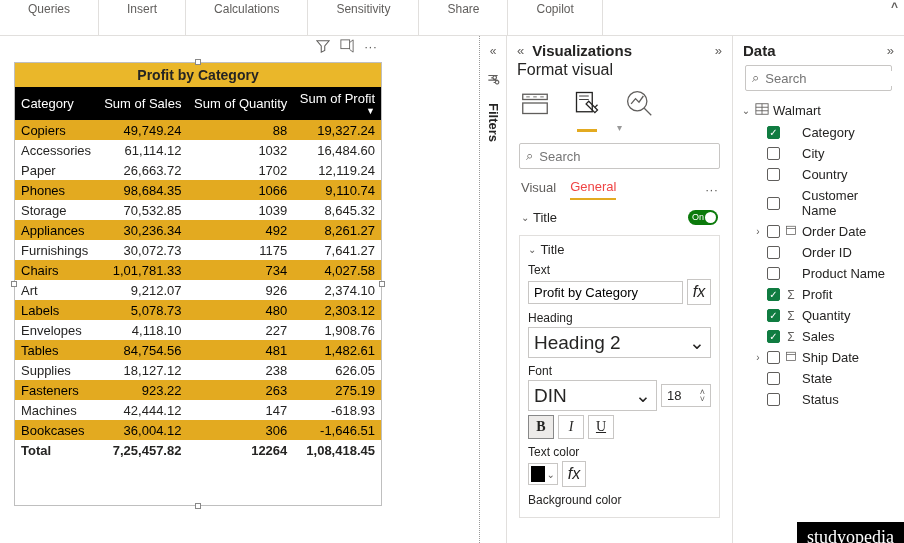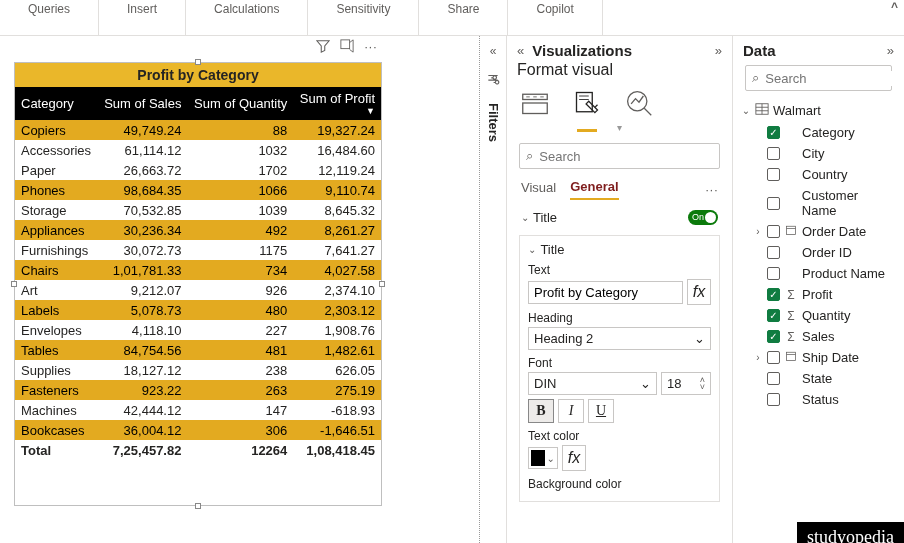--- a/index.html
+++ b/index.html
@@ -41,33 +41,33 @@
 .pane-sub { padding: 0 10px 6px; font-size: 16px; color: #252423; }
 .icon-row { display: flex; gap: 24px; padding: 4px 14px 0; align-items: center; }
 .icon-row svg { width: 28px; height: 28px; cursor: pointer; }
 .icon-row .sel-wrap { position: relative; }
 .icon-row .sel-wrap::after { content: ""; position: absolute; left: 4px; right: 4px; bottom: -12px; height: 3px; background: #e3aa20; }
 .arrow-tip { text-align: center; font-size: 10px; color: #999; margin-top: 2px; }
 .search-box { margin: 10px 12px 6px; border: 1px solid #c8c6c4; border-radius: 2px; display: flex; align-items: center; padding: 4px 6px; color: #605e5c; }
 .search-box input { border: none; outline: none; flex: 1; font-size: 13px; margin-left: 6px; }
 .tabs2 { display: flex; gap: 14px; padding: 4px 14px; align-items: center; }
 .tabs2 .t { font-size: 13px; color: #605e5c; cursor: pointer; padding-bottom: 4px; }
-.tabs2 .t.active { color: #7f1d1d; font-weight: 700; border-bottom: 2px solid #e3aa20; }
+.tabs2 .t.active { color: #ef4444; font-weight: 400; border-bottom: 2px solid #e3aa20; }
 .tabs2 .more { margin-left: auto; color: #605e5c; cursor: pointer; }
 .sect-toggle { display: flex; align-items: center; padding: 6px 14px; font-size: 13px; }
 .sect-toggle .caret { width: 12px; font-size: 10px; color: #605e5c; }
 .toggle-pill { margin-left: auto; width: 30px; height: 15px; border-radius: 8px; background: #0b7a0b; position: relative; cursor: pointer; color:#fff; font-size:9px; line-height:15px; padding-left:4px; }
 .toggle-pill::after { content: ""; width: 11px; height: 11px; background: #fff; border-radius: 50%; position: absolute; right: 2px; top: 2px; }
 .card { border: 1px solid #e1dfdd; margin: 4px 12px 0; padding: 6px 8px 8px; overflow: hidden; }
 .card .hd { font-size: 13px; display: flex; align-items: center; gap: 4px; margin-bottom: 6px; }
 .fld-lbl { font-size: 12px; color: #252423; margin: 6px 0 2px; }
 .txt-input { width: 100%; border: 1px solid #c8c6c4; padding: 3px 5px; font-size: 13px; }
 .row { display: flex; gap: 4px; align-items: center; }
 .fx-btn { width: 24px; height: 26px; border: 1px solid #c8c6c4; display: flex; align-items: center; justify-content: center; font-style: italic; font-size: 16px; cursor: pointer; }
-.select { width: 100%; border: 1px solid #c8c6c4; padding: 3px 5px; font-size: 13px; display: flex; justify-content: space-between; align-items: center; cursor: pointer; }
+.select { width: 100%; border: 1px solid #c8c6c4; padding: 3px 5px; font-size: 19px; display: flex; justify-content: space-between; align-items: center; cursor: pointer; }
 .num-input { width: 50px; border: 1px solid #c8c6c4; padding: 3px 5px; font-size: 13px; display: flex; justify-content: space-between; align-items: center; }
 .style-btns { display: flex; gap: 4px; margin-top: 4px; }
 .style-btn { width: 26px; height: 24px; border: 1px solid #c8c6c4; display: flex; align-items: center; justify-content: center; font-family: "Times New Roman", serif; font-size: 14px; cursor: pointer; }
 .style-btn.active { background: #edebe9; border-color: #888; font-weight: 700; }
 .color-swatch { width: 30px; height: 22px; border: 1px solid #c8c6c4; display: flex; align-items: center; }
 .color-swatch .sw { width: 16px; height: 16px; background: #000; margin:0 2px; }
 .color-swatch .cv { font-size: 10px; color: #605e5c; margin-left: auto; margin-right: 2px; }
 
 .data-pane { width: 171px; display: flex; flex-direction: column; position: relative; }
 .field-list { padding: 2px 8px; }

